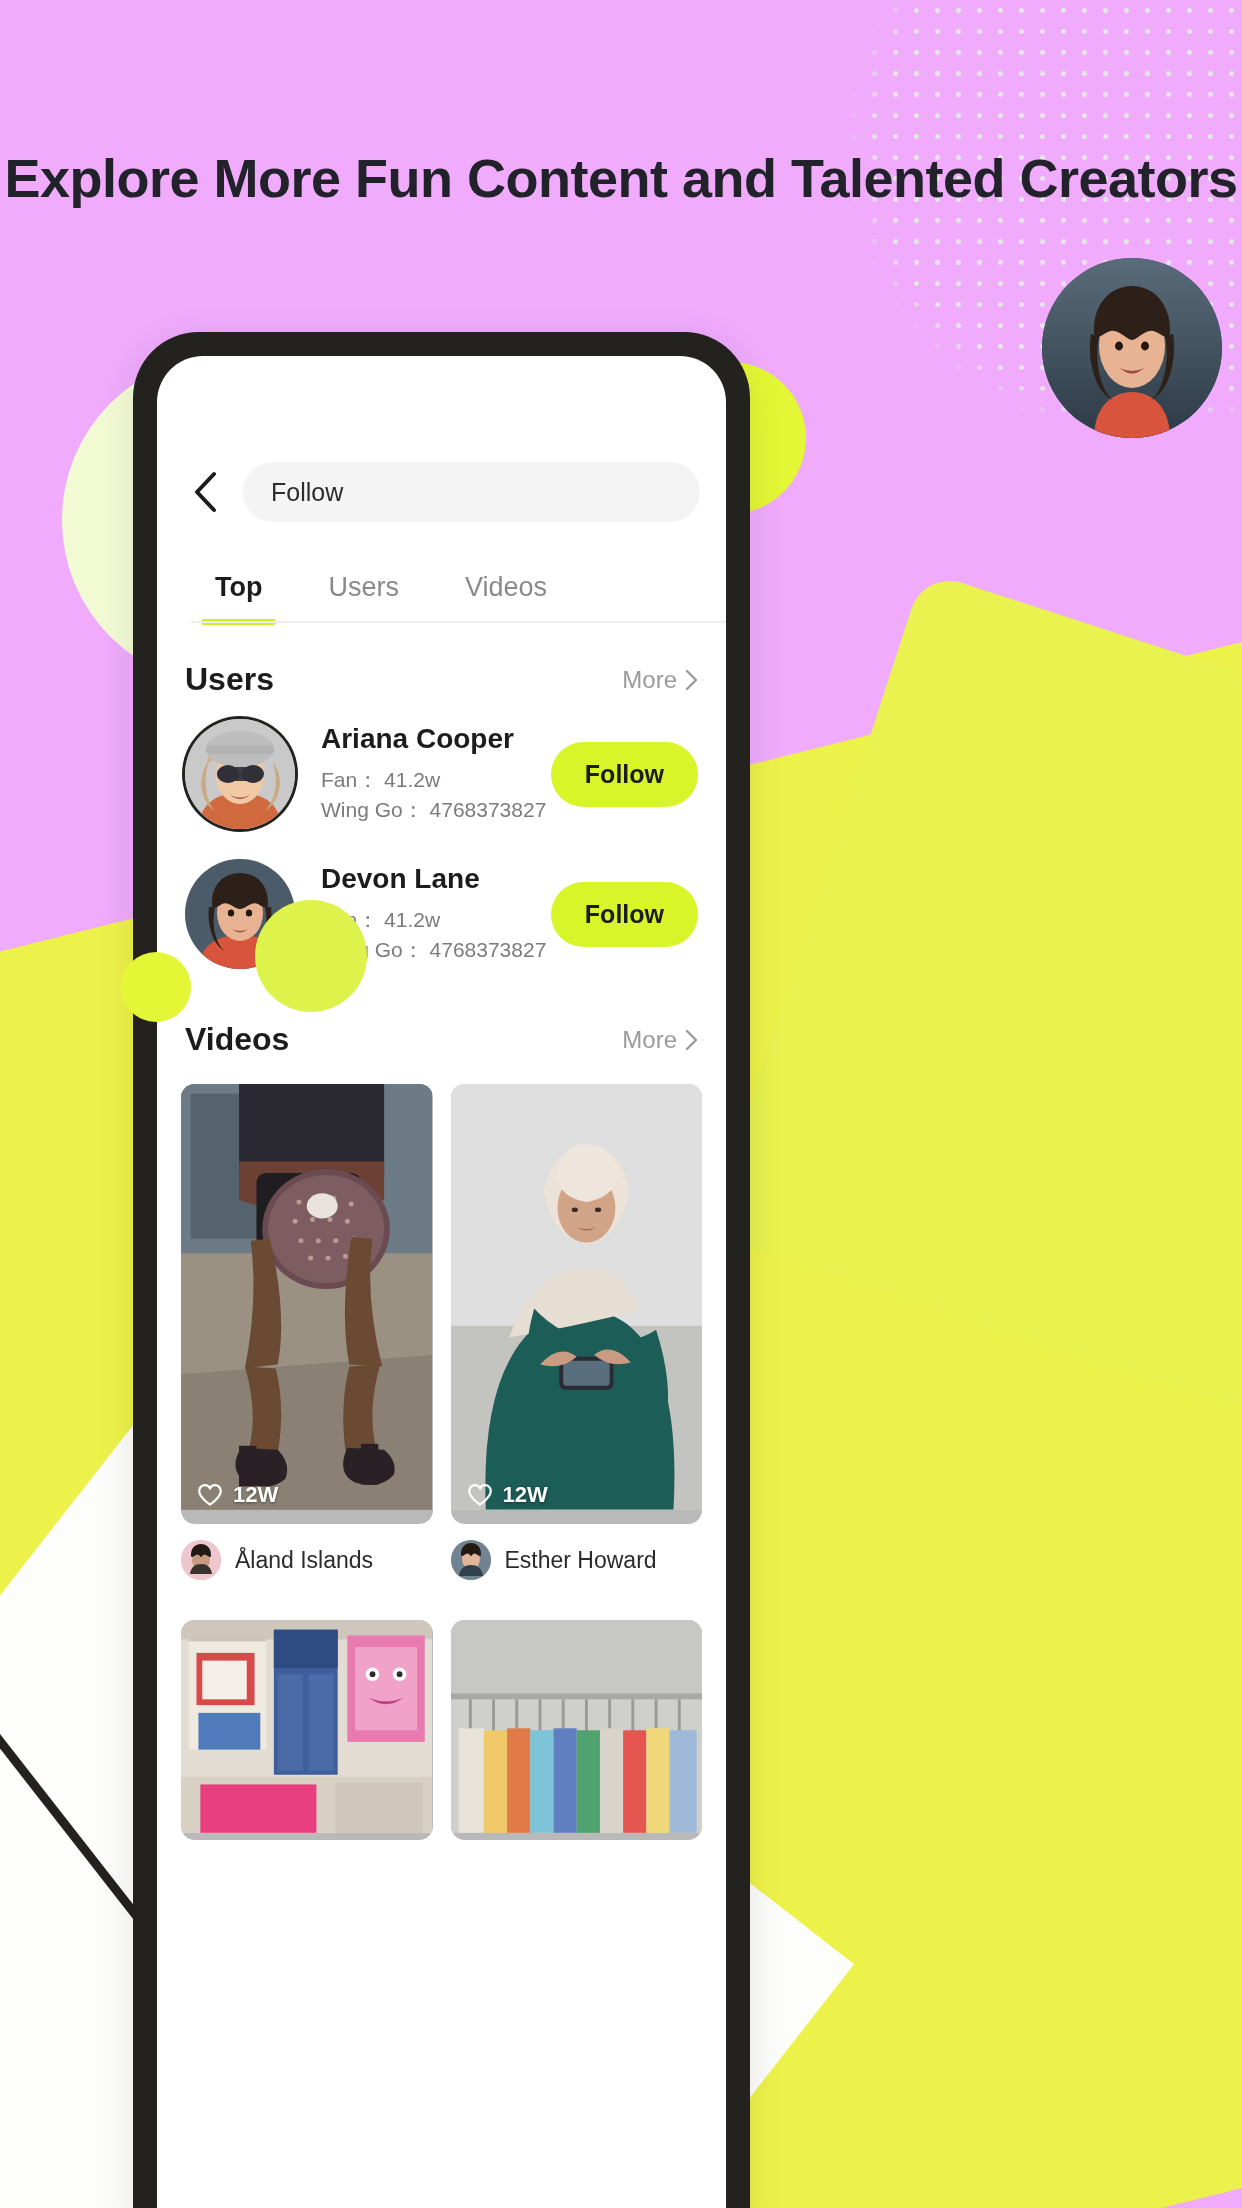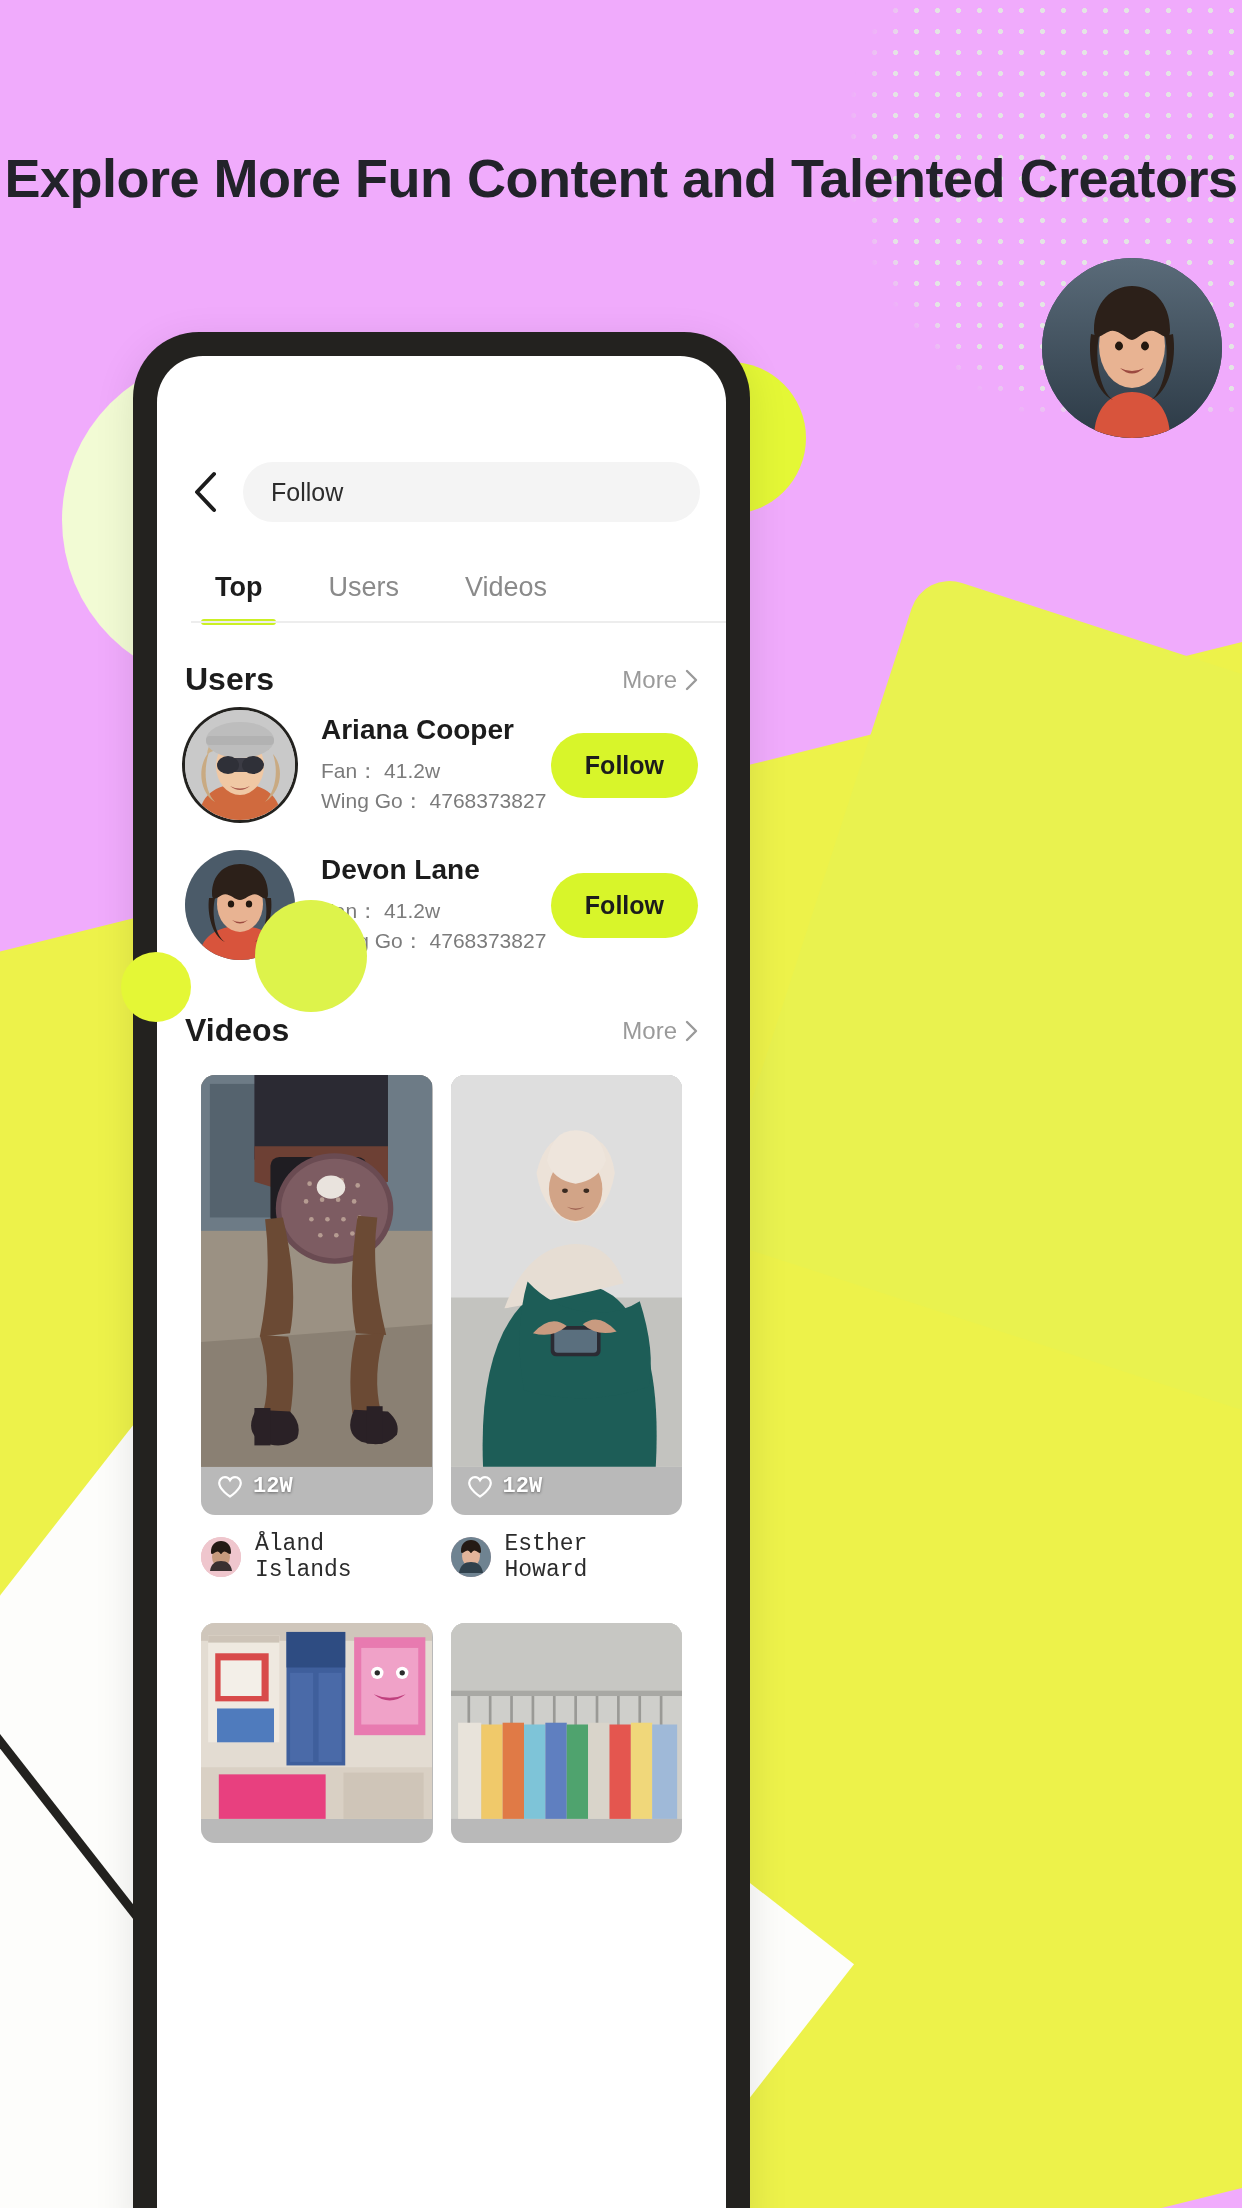--- a/index.html
+++ b/index.html
@@ -225,21 +225,21 @@
     color: #9a9a9a;
     cursor: pointer;
     text-align: center;
   }
   .more-link .chev { margin-left: 8px; display: block; }
 
   
   .user-row {
     display: flex; align-items: center;
     padding: 0 28px;
-    margin-top: 12px;
+    margin-top: 21px;
     position: relative;
     z-index: 8;
   }
   .user-avatar {
     width: 110px; height: 110px;
     border-radius: 50%;
     overflow: hidden;
     flex: 0 0 110px;
     position: relative;
     background: #cfcfcf;
@@ -263,23 +263,22 @@
     border-radius: 34px;
     padding: 18px 34px;
     cursor: pointer;
   }
 
   
   .video-grid {
     display: grid;
     grid-template-columns: 1fr 1fr;
     gap: 18px;
-    padding: 0 44px;
+    padding: 0 24px;
     margin-top: 26px;
-    font-family: Liberation Mono, monospace;
   }
   .video-card { position: relative; }
   .video-thumb {
     position: relative;
     width: 100%;
     height: 440px;
     border-radius: 14px;
     overflow: hidden;
     background: #b9b9b9;
   }

